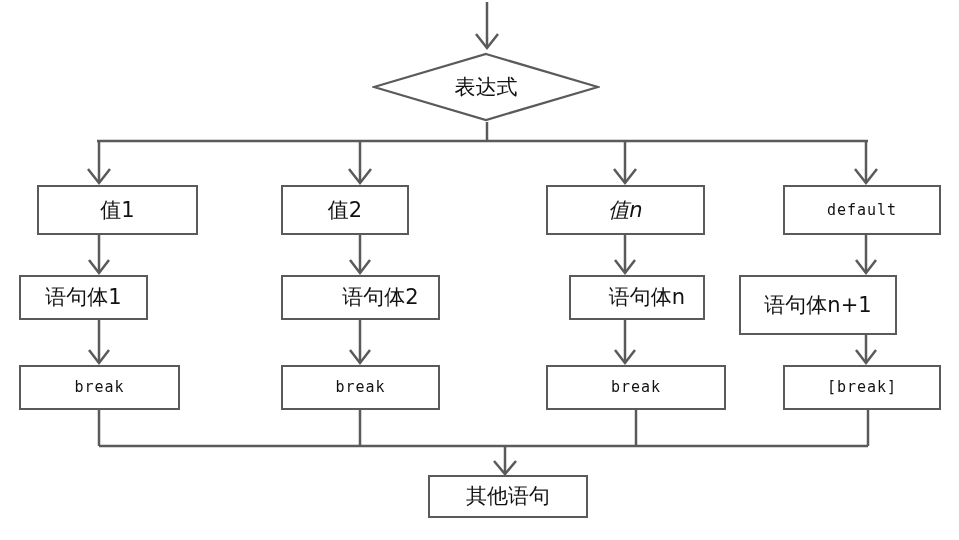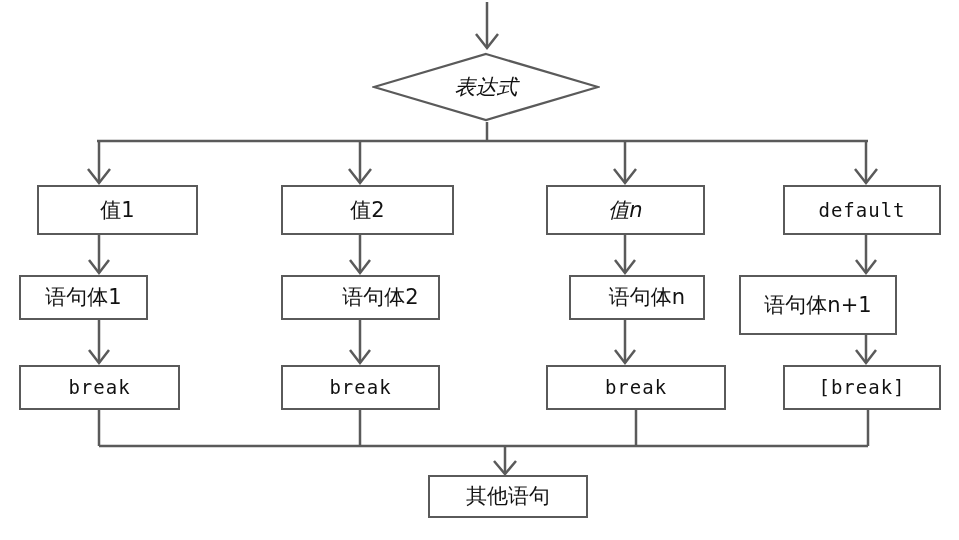--- a/index.html
+++ b/index.html
@@ -42,21 +42,21 @@
   .node-label {
     display: block;
     white-space: nowrap;
   }
   .cjk {
     font-family: "DejaVu Sans", sans-serif;
     font-size: 21px;
   }
   .mono {
     font-family: "DejaVu Sans Mono", monospace;
-    font-size: 19px;
+    font-size: 15px;
     letter-spacing: 1px;
   }
   .decision {
     position: absolute;
     display: flex;
     align-items: center;
     justify-content: center;
     color: #111111;
     user-select: none;
   }
@@ -128,38 +128,38 @@
       <line x1="636" y1="410" x2="636" y2="446"></line>
       <line x1="868" y1="410" x2="868" y2="446"></line>
 
       <line x1="99" y1="446" x2="868" y2="446"></line>
 
       <line x1="505" y1="446" x2="505" y2="474"></line>
       <polyline points="494,461 505,474 516,461"></polyline>
     </g>
   </svg>
 
-  <div class="decision" style="left:372px; top:52px; width:228px; height:70px;font-style:italic;">
+  <div class="decision" style="left:372px; top:52px; width:228px; height:70px;">
     <svg class="diamond-shape" viewBox="0 0 228 70" preserveAspectRatio="none">
       <polygon points="114,2 226,35 114,68 2,35" fill="#ffffff" stroke="#5a5a5a" stroke-width="2.2"></polygon>
     </svg>
     <span class="node-label cjk">表达式</span>
   </div>
 
   <div class="node" style="left:37px; top:185px; width:161px; height:50px;">
     <span class="node-label cjk">值1</span>
   </div>
   <div class="node" style="left:19px; top:275px; width:129px; height:45px;">
     <span class="node-label cjk">语句体1</span>
   </div>
   <div class="node" style="left:19px; top:365px; width:161px; height:45px;">
     <span class="node-label mono">break</span>
   </div>
 
-  <div class="node" style="left:281px; top:185px; width:173px; height:50px;">
+  <div class="node" style="left:281px; top:185px; width:128px; height:50px;">
     <span class="node-label cjk">值2</span>
   </div>
   <div class="node" style="left:281px; top:275px; width:159px; height:45px;padding-left:40px;">
     <span class="node-label cjk">语句体2</span>
   </div>
   <div class="node" style="left:281px; top:365px; width:159px; height:45px;">
     <span class="node-label mono">break</span>
   </div>
 
   <div class="node" style="left:546px; top:185px; width:159px; height:50px;font-style:italic;">

